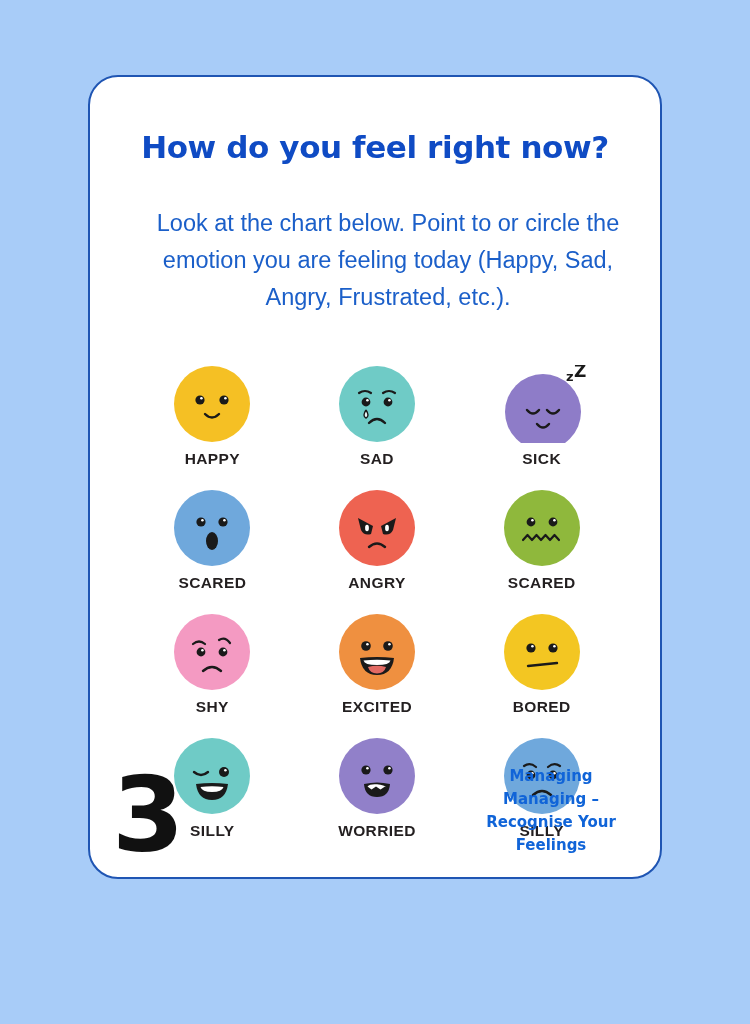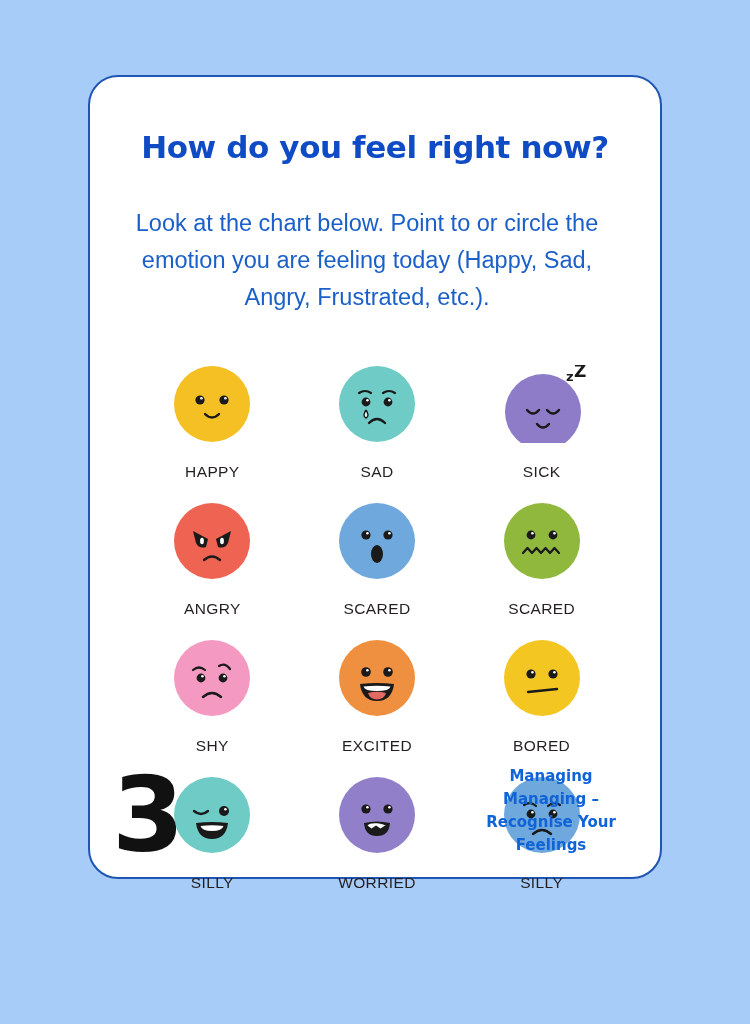--- a/index.html
+++ b/index.html
@@ -34,21 +34,21 @@
     text-align: center;
     font-size: 31px;
     font-weight: bold;
     color: #0f4bc4;
     letter-spacing: -0.4px;
     font-family: "DejaVu Sans", sans-serif;
   }
 
   .instructions {
     position: absolute;
-    left: 36px;
+    left: 57px;
     top: 128px;
     width: 482px;
     text-align: center;
     font-size: 23.5px;
     line-height: 37px;
     color: #1b5fc9;
     font-family: "Liberation Sans", sans-serif;
   }
 
   .grid {
@@ -74,23 +74,23 @@
     display: flex;
     align-items: flex-end;
     justify-content: center;
   }
 
   .face {
     display: block;
   }
 
   .emo-label {
-    margin-top: 20px;
+    margin-top: 7px;
     font-size: 15.5px;
-    font-weight: 400;
+    font-weight: 700;
     color: #231f20;
     letter-spacing: 0.4px;
     font-family: "Liberation Sans", sans-serif;
   }
 
   .card-number {
     position: absolute;
     left: 22px;
     bottom: 10px;
     font-size: 104px;
@@ -161,42 +161,42 @@
             <path d="M33 51 Q39 58 45 51" fill="none" stroke="#1a1a1a" stroke-width="2.4" stroke-linecap="round" stroke-linejoin="round"></path>
             <text x="62" y="8" font-family="DejaVu Sans, sans-serif" font-size="13" font-weight="bold" fill="#1a1a1a">z</text>
             <text x="70" y="4" font-family="DejaVu Sans, sans-serif" font-size="17" font-weight="bold" fill="#1a1a1a">Z</text>
           </svg>
         </div>
         <div class="emo-label">SICK</div>
       </div>
       <div class="cell">
         <div class="face-wrap">
           <svg class="face" width="78" height="78" viewBox="0 0 78 78">
+            <circle cx="39" cy="39" r="38" fill="#6fa8dc"></circle>
+            <circle cx="28" cy="33" r="4.6" fill="#1a1a1a"></circle>
+            <circle cx="29.4" cy="31.2" r="1.3" fill="#fff"></circle>
+            <circle cx="50" cy="33" r="4.6" fill="#1a1a1a"></circle>
+            <circle cx="51.4" cy="31.2" r="1.3" fill="#fff"></circle>
+            <ellipse cx="39" cy="52" rx="6" ry="9" fill="#1a1a1a"></ellipse>
+          </svg>
+        </div>
+        <div class="emo-label">SCARED</div>
+      </div>
+      <div class="cell">
+        <div class="face-wrap">
+          <svg class="face" width="78" height="78" viewBox="0 0 78 78">
             <circle cx="39" cy="39" r="38" fill="#ee6351"></circle>
             <path d="M20 29 L35 37 L33 45 Q26 47 23 41 Z" fill="#1a1a1a"></path>
             <path d="M58 29 L43 37 L45 45 Q52 47 55 41 Z" fill="#1a1a1a"></path>
             <ellipse cx="29" cy="39" rx="1.9" ry="3.2" fill="#fff"></ellipse>
             <ellipse cx="49" cy="39" rx="1.9" ry="3.2" fill="#fff"></ellipse>
             <path d="M31 58 Q39 51 47 58" fill="none" stroke="#1a1a1a" stroke-width="2.4" stroke-linecap="round" stroke-linejoin="round"></path>
           </svg>
         </div>
         <div class="emo-label">ANGRY</div>
-      </div>
-      <div class="cell">
-        <div class="face-wrap">
-          <svg class="face" width="78" height="78" viewBox="0 0 78 78">
-            <circle cx="39" cy="39" r="38" fill="#6fa8dc"></circle>
-            <circle cx="28" cy="33" r="4.6" fill="#1a1a1a"></circle>
-            <circle cx="29.4" cy="31.2" r="1.3" fill="#fff"></circle>
-            <circle cx="50" cy="33" r="4.6" fill="#1a1a1a"></circle>
-            <circle cx="51.4" cy="31.2" r="1.3" fill="#fff"></circle>
-            <ellipse cx="39" cy="52" rx="6" ry="9" fill="#1a1a1a"></ellipse>
-          </svg>
-        </div>
-        <div class="emo-label">SCARED</div>
       </div>
       <div class="cell">
         <div class="face-wrap">
           <svg class="face" width="78" height="78" viewBox="0 0 78 78">
             <circle cx="39" cy="39" r="38" fill="#8fb83c"></circle>
             <circle cx="28" cy="33" r="4.4" fill="#1a1a1a"></circle>
             <circle cx="29.4" cy="31.2" r="1.3" fill="#fff"></circle>
             <circle cx="50" cy="33" r="4.4" fill="#1a1a1a"></circle>
             <circle cx="51.4" cy="31.2" r="1.3" fill="#fff"></circle>
             <path d="M20 51 l4.5 -5 l4.5 5 l4.5 -5 l4.5 5 l4.5 -5 l4.5 5 l4.5 -5 l4.5 5" fill="none" stroke="#1a1a1a" stroke-width="2.2" stroke-linecap="round" stroke-linejoin="round"></path>

